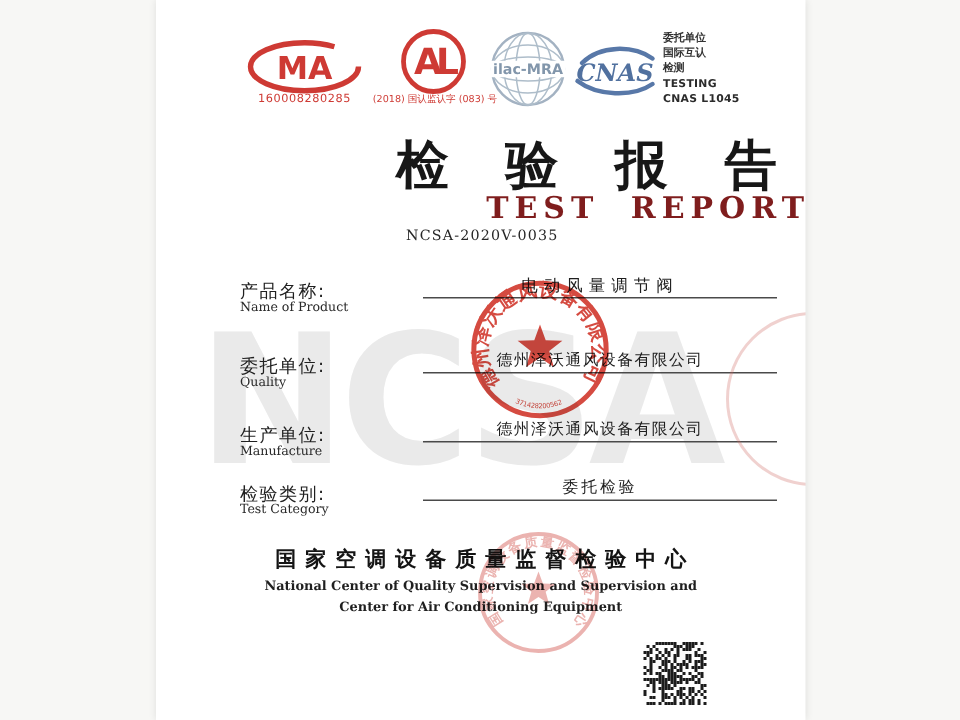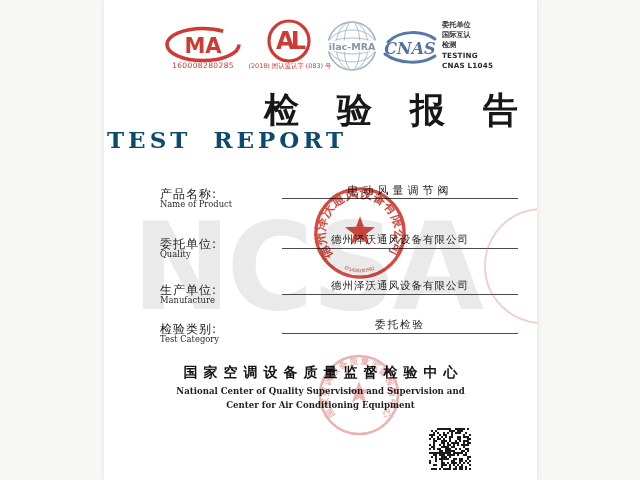--- a/index.html
+++ b/index.html
@@ -19,23 +19,23 @@
                 font-size:7.5px; color:#ce3a34; letter-spacing:.4px; z-index:1; }
   .cal-caption { position:absolute; left:136px; top:62px; width:100px; text-align:center;
                  font-size:6.4px; color:#ce3a34; z-index:1; white-space:nowrap; }
   .accred { position:absolute; left:338px; top:20px; width:70px; z-index:1;
             font-size:7.2px; font-weight:700; color:#333; line-height:10.2px; }
   .accred .en { color:#2b2b2b; letter-spacing:.2px; }
 
   
   .title-zh { position:absolute; left:19px; top:87px; width:100%; text-align:right; z-index:1;
               font-size:35px; font-weight:700; color:#171717; letter-spacing:38px; white-space:nowrap; }
-  .title-en { position:absolute; left:3px; top:126px; width:100%; text-align:left; z-index:1;
-              font-family:"DejaVu Serif", serif; font-size:23px; font-weight:600;
-              letter-spacing:4px; color:#0c4a6e; word-spacing:10px; }
+  .title-en { position:absolute; left:3px; top:126px; width:100%; text-align:right; z-index:1;
+              font-family:"DejaVu Serif", serif; font-size:20px; font-weight:600;
+              letter-spacing:4px; color:#7f1d1d; word-spacing:10px; }
   .report-no { position:absolute; left:1px; top:152px; width:100%; text-align:center; z-index:1;
                font-family:"DejaVu Serif", serif; font-size:9.5px; letter-spacing:.8px; color:#272727; }
 
   
   .row { position:absolute; left:56px; width:330px; height:40px; z-index:1; }
   .row .lzh { position:absolute; left:0; top:0; font-size:12px; color:#202020; letter-spacing:1px; white-space:nowrap; }
   .row .len { position:absolute; left:0; top:13px; font-family:"DejaVu Serif", serif;
               font-size:8.4px; color:#2a2a2a; white-space:nowrap;text-align:center; }
   .row .val { position:absolute; left:122px; top:-3px; width:236px; text-align:center;
               font-size:10.5px; color:#1e1e1e; letter-spacing:1px; white-space:nowrap; }
@@ -103,20 +103,21 @@
     <div class="accred">
       <div>委托单位</div>
       <div>国际互认</div>
       <div>检测</div>
       <div class="en">TESTING</div>
       <div class="en">CNAS L1045</div>
     </div>
 
     <div class="title-zh">检验报告</div>
     <div class="title-en">TEST REPORT</div>
+    <div class="report-no">NCSA-2020V-0035</div>
 
     <div class="row r1">
       <div class="lzh">产品名称:</div>
       <div class="len">Name of Product</div>
       <div class="val">电动风量调节阀</div>
       <div class="line"></div>
     </div>
     <div class="row r2">
       <div class="lzh">委托单位:</div>
       <div class="len">Quality</div>

